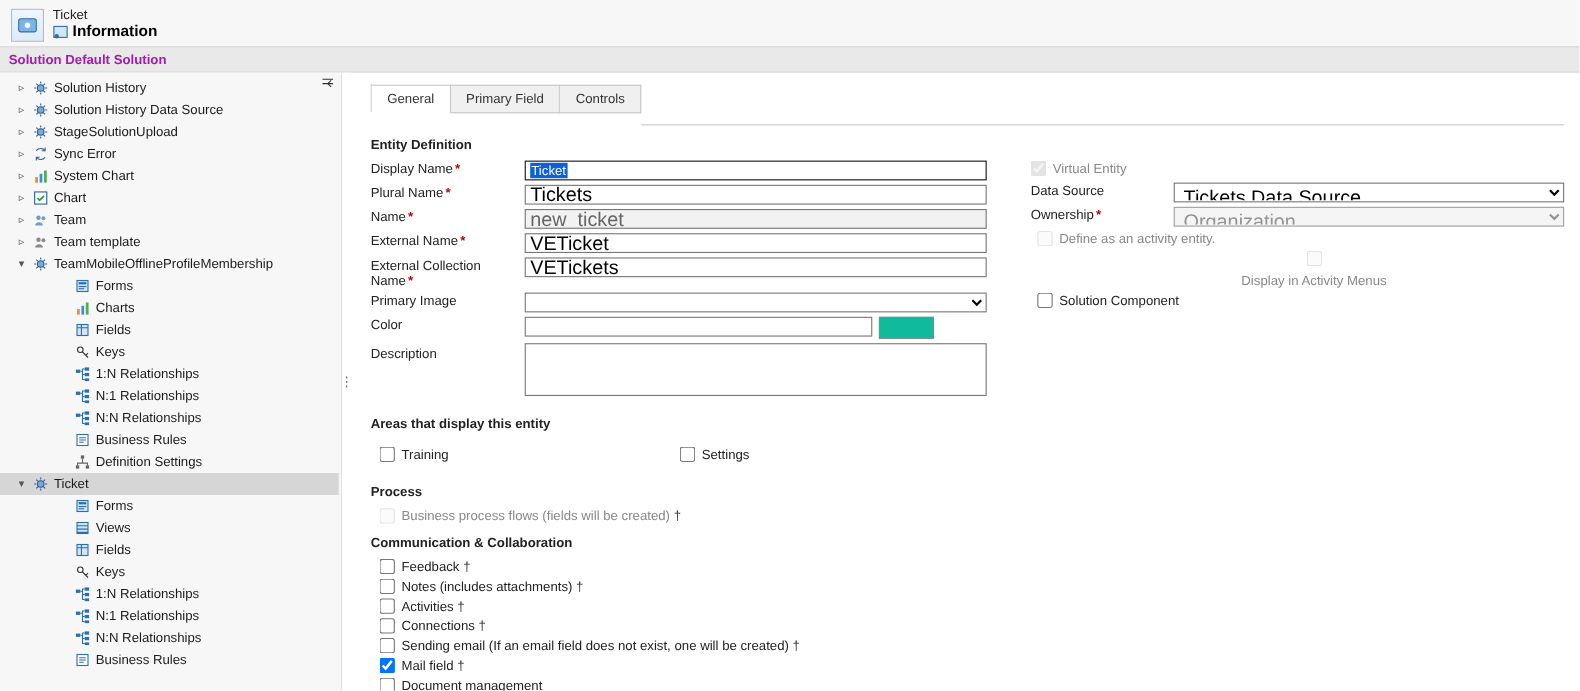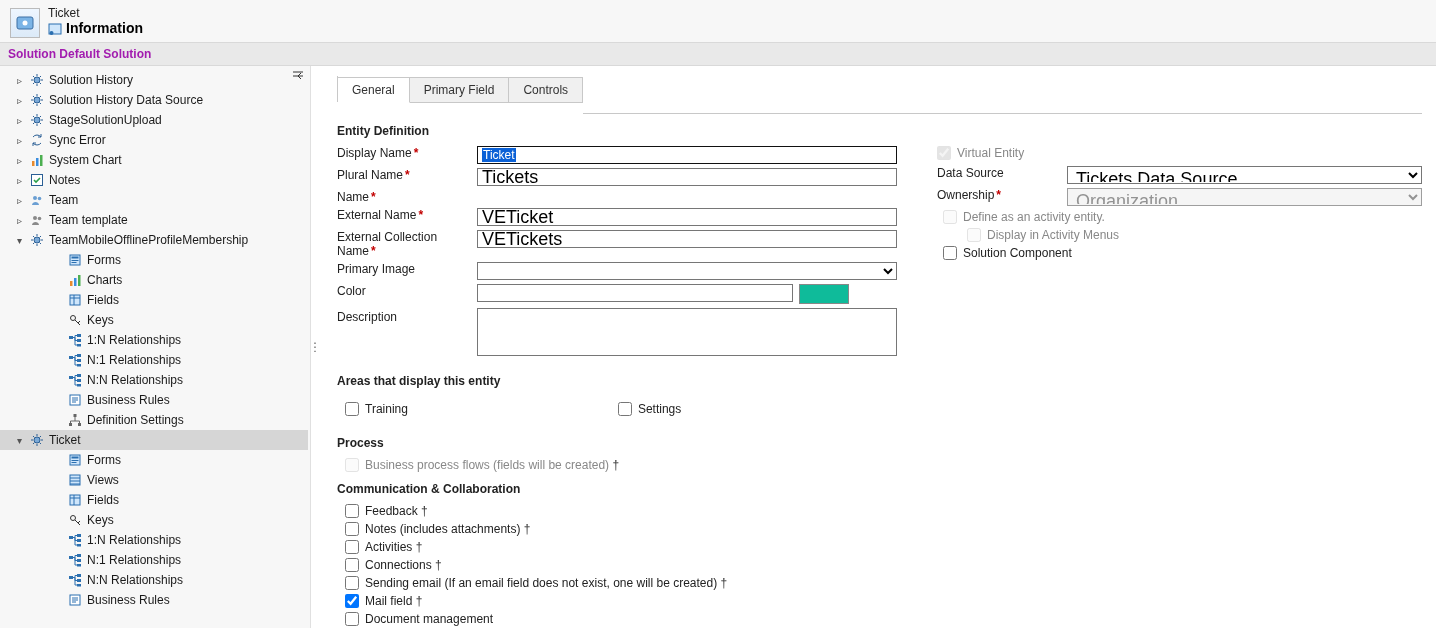--- a/index.html
+++ b/index.html
@@ -340,21 +340,21 @@
             </li>
             <li>
               <div class="row indent0">
                 <span class="caret ">▹</span>
                 <span class="ticon">
                   <svg width="14" height="14" viewBox="0 0 14 14">
                     <rect x="1.5" y="1.5" width="11" height="11" fill="#fff" stroke="#2b5f95"></rect>
                     <path d="M4 7l2 2 4-4" fill="none" stroke="#2b9f4a" stroke-width="1.6"></path>
                   </svg>
                 </span>
-                <span>Notes</span>
+                <span>Chart</span>
               </div>
             </li>
             <li>
               <div class="row indent0">
                 <span class="caret ">▹</span>
                 <span class="ticon">
                   <svg width="14" height="14" viewBox="0 0 14 14">
                     <circle cx="5" cy="5" r="2" fill="#6b9fd3"></circle>
                     <circle cx="9.5" cy="5.5" r="1.8" fill="#6b9fd3"></circle>
                     <path d="M2 12c0-2 2-3 3.5-3s3.5 1 3.5 3" fill="#6b9fd3"></path>
@@ -654,20 +654,21 @@
           <div class="field">
             <label><span>Display Name</span><span class="req">*</span></label>
             <div class="highlight-sel" style="flex:1;border:1px solid #111;height:18px;padding:1px 4px;box-sizing:border-box;"><span class="sel-text">Ticket</span></div>
           </div>
           <div class="field">
             <label><span>Plural Name</span><span class="req">*</span></label>
             <input type="text" value="Tickets" style="">
           </div>
           <div class="field">
             <label><span>Name</span><span class="req">*</span></label>
+            <input type="text" disabled="" value="new_ticket" style="">
           </div>
           <div class="field">
             <label><span>External Name</span><span class="req">*</span></label>
             <input type="text" value="VETicket" style="">
           </div>
           <div class="field">
             <label><span>External Collection Name</span><span class="req">*</span></label>
             <input type="text" value="VETickets" style="">
           </div>
           <div class="field">
@@ -695,21 +696,21 @@
             <select style="flex:1;"><option>Tickets Data Source</option></select>
           </div>
           <div class="field">
             <label style="width:130px;"><span>Ownership</span><span class="req">*</span></label>
             <select disabled="" style="flex:1;"><option>Organization</option></select>
           </div>
           <div class="cb-row disabled" style="margin-left:6px;">
             <input type="checkbox" disabled="" style="">
             <span>Define as an activity entity.</span>
           </div>
-          <div class="cb-row disabled" style="margin-left:30px;">
+          <div class="cb-row disabled" style="margin-left:30px;flex-direction:column;">
             <input type="checkbox" disabled="" style="">
             <span>Display in Activity Menus</span>
           </div>
           <div class="cb-row" style="margin-left:6px;">
             <input type="checkbox" style="">
             <span>Solution Component</span>
           </div>
         </div>
       </div>
 

